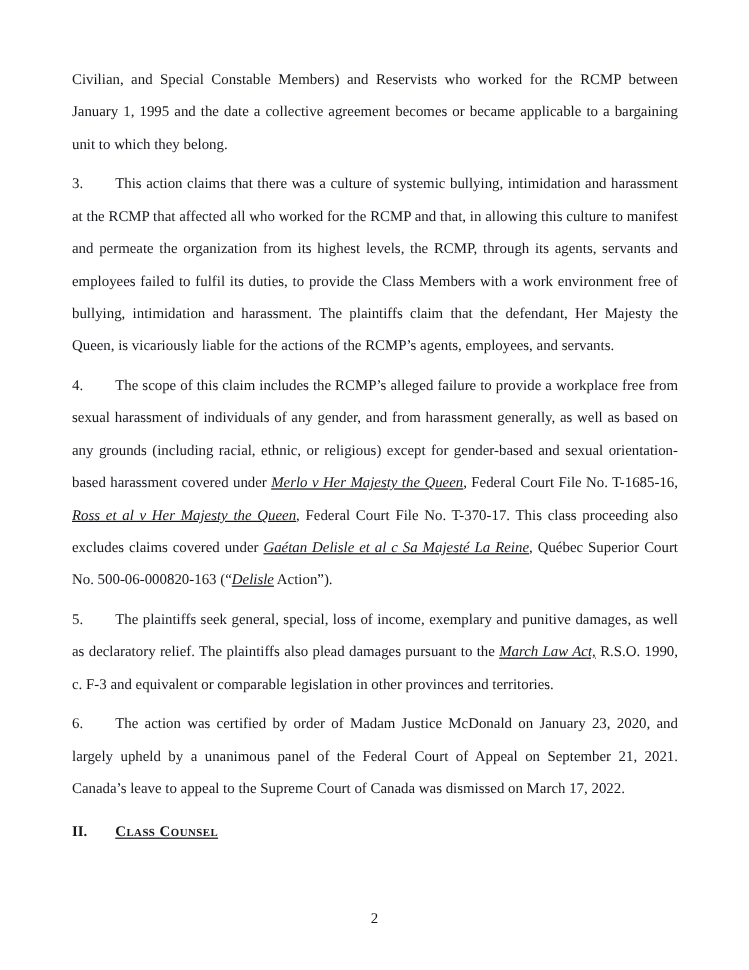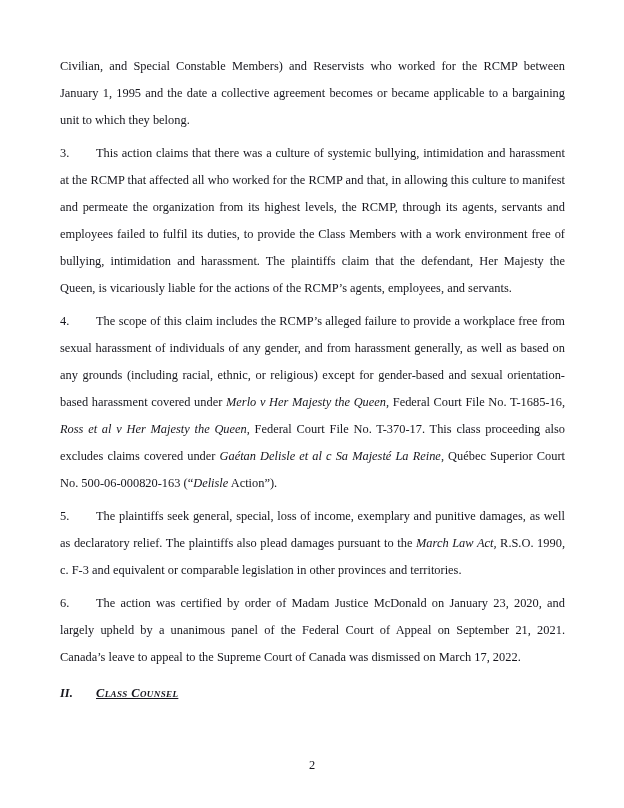--- a/index.html
+++ b/index.html
@@ -29,39 +29,38 @@
     text-align: justify;
   }
   .pnum {
     display: inline-block;
     width: 36px;
   }
   .heading {
     margin: 9px 0 0 0;
     line-height: 27px;
     font-weight: bold;
-    font-style: italic;
   }
   .hnum {
     font-weight: bold;
   }
   .htitle {
     font-variant: small-caps;
     text-decoration: underline;
     letter-spacing: 0.4px;
   }
   .pageno {
     position: absolute;
     top: 752px;
     left: 0;
     width: 624px;
     text-align: center;
     line-height: 27px;
   }
-  i { font-style: italic; }
+  i { font-style: italic; text-decoration: underline; }
 </style>
 </head>
 <body>
 
 <div class="page">
   <div class="content">
 
     <p class="para"><span>Civilian, and Special Constable Members) and Reservists who worked for the RCMP between January 1, 1995 and the date a collective agreement becomes or became applicable to a bargaining unit to which they belong.</span></p>
 
     <p class="para"><span class="pnum">3.</span><span>This action claims that there was a culture of systemic bullying, intimidation and harassment at the RCMP that affected all who worked for the RCMP and that, in allowing this culture to manifest and permeate the organization from its highest levels, the RCMP, through its agents, servants and employees failed to fulfil its duties, to provide the Class Members with a work environment free of bullying, intimidation and harassment. The plaintiffs claim that the defendant, Her Majesty the Queen, is vicariously liable for the actions of the RCMP’s agents, employees, and servants.</span></p>

